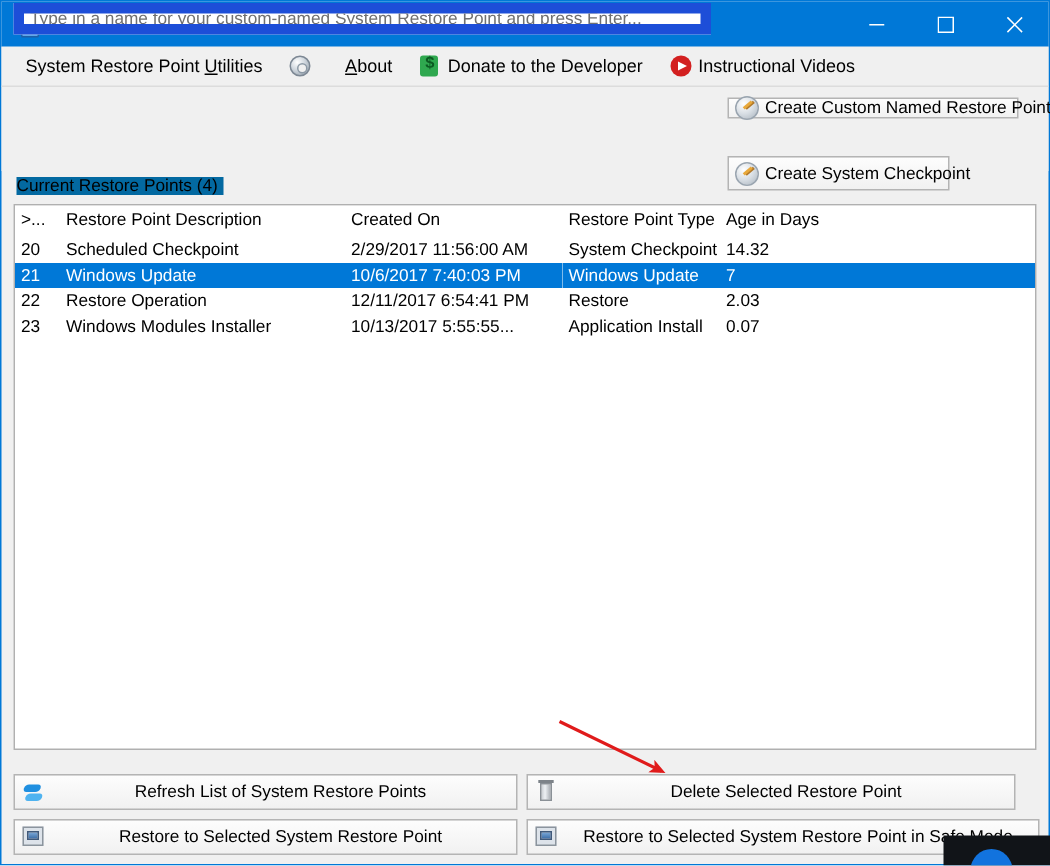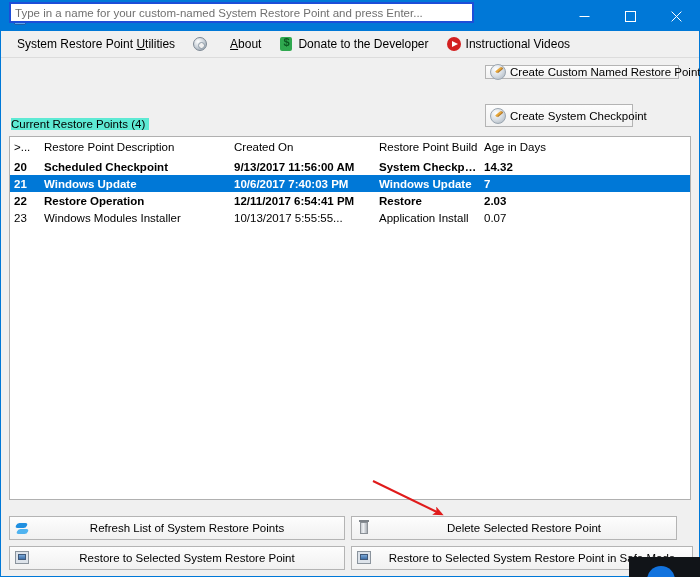--- a/index.html
+++ b/index.html
@@ -94,21 +94,21 @@
     position: relative;
     height: 56px;
     box-sizing: border-box;
   }
   #name-input {
     position: absolute;
     left: 8px; top: 64px;
     transform: translateY(-64px);
     top: 8px;
     width: 465px; height: 21px;
-    border: 2px solid #1d4ed8;
+    border: 7px solid #1d4ed8;
     background: #ffffff;
     font-family: "Liberation Sans", sans-serif;
     font-size: 11.5px;
     color: #000;
     padding: 0 4px;
     box-sizing: border-box;
     outline: none;
   }
   #name-input::placeholder { color: #707070; }
 
@@ -152,21 +152,21 @@
   #list-group {
     flex: 1 1 auto;
     margin: 4px 8px 0 8px;
     position: relative;
   }
   #group-label {
     position: absolute;
     left: 2px; top: 0px;
     font-size: 11.5px;
     color: #000;
-    background: #5eead4;
+    background: #0369a1;
     padding-right: 4px;
     white-space: nowrap;
   }
   #listview {
     position: absolute;
     left: 0; top: 18px; right: 0; bottom: 8px;
     border: 1px solid #b0b0b0;
     background: #ffffff;
     overflow: hidden;
   }
@@ -184,21 +184,20 @@
     background: #ffffff;
     border: none;
   }
   table.lv td {
     font-size: 11.5px;
     color: #000;
     padding: 2px 0 2px 4px;
     white-space: nowrap;
     overflow: hidden;
     text-overflow: ellipsis;
-    font-weight: bold;
   }
   tr.lv-row { height: 17px; }
   tr.lv-row.bold td { font-weight: normal; }
   tr.lv-row.selected td { background: #0078d7; color: #ffffff; margin-left: 32px; }
 
   
   #bottom-area {
     flex: 0 0 auto;
     height: 68px;
     position: relative;
@@ -402,29 +401,29 @@
           <col style="width:190px">
           <col style="width:145px">
           <col style="width:105px">
           <col style="width:auto">
         </colgroup>
         <thead>
           <tr>
             <th>&gt;...</th>
             <th>Restore Point Description</th>
             <th>Created On</th>
-            <th>Restore Point Build</th>
+            <th>Restore Point Type</th>
             <th>Age in Days</th>
           </tr>
         </thead>
         <tbody>
           <tr class="lv-row">
             <td>20</td>
             <td>Scheduled Checkpoint</td>
-            <td>9/13/2017 11:56:00 AM</td>
+            <td>2/29/2017 11:56:00 AM</td>
             <td>System Checkpoint</td>
             <td>14.32</td>
           </tr>
           <tr class="lv-row selected">
             <td>21</td>
             <td>Windows Update</td>
             <td>10/6/2017 7:40:03 PM</td>
             <td>Windows Update</td>
             <td>7</td>
           </tr>

